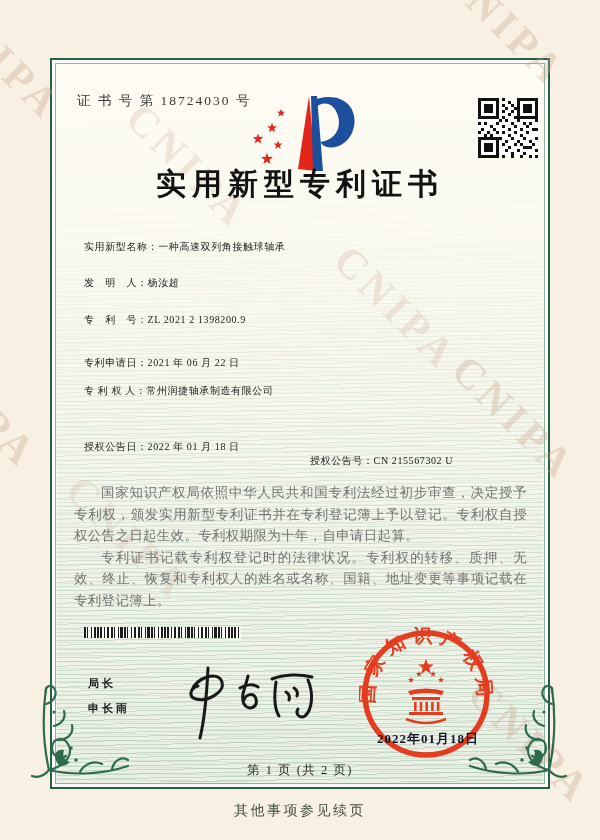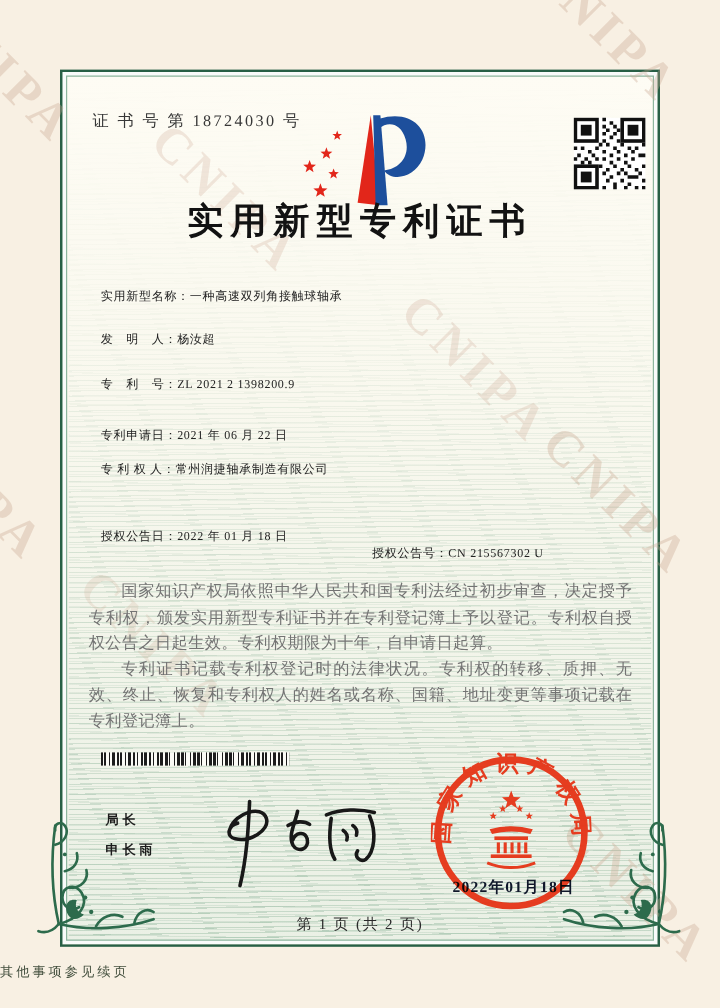--- a/index.html
+++ b/index.html
@@ -75,21 +75,21 @@
 
   .signature { position:absolute; left:178px; top:658px; }
 
   .seal { position:absolute; left:359px; top:627px; z-index:5; mix-blend-mode:multiply; opacity:0.96; }
   .seal-date {
     position:absolute; left:352px; top:730px; width:152px; z-index:6; text-align:center;
     font-size:13px; font-weight:bold; color:#0f172a; letter-spacing:1px; mix-blend-mode:multiply;
   }
 
   .pageno { position:absolute; left:0; right:0; top:762px; text-align:center; font-size:12.5px; color:#2a2a2a; letter-spacing:1.5px; }
-  .contnote { position:absolute; left:0; right:0; top:802px; font-size:11px; color:#44503f; letter-spacing:2.5px; }
+  .contnote { position:absolute; left:0; right:0; top:802px; text-align:center; font-size:14px; color:#44503f; letter-spacing:2.5px; }
 
   .flourish { position:absolute; z-index:5; }
   .flourish.fl-left  { left:24px; top:648px; }
   .flourish.fl-right { left:439px; top:648px; transform:scaleX(-1); }
 </style>
 </head>
 <body>
 
 <div class="page">
 

